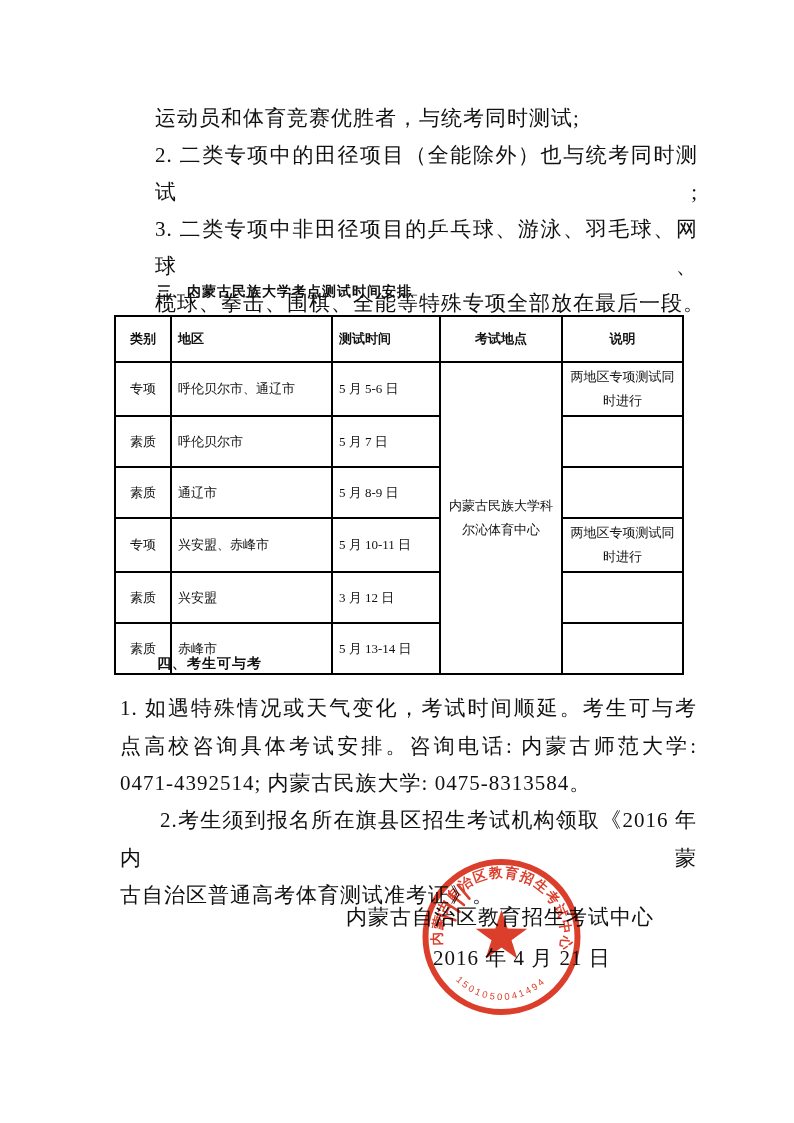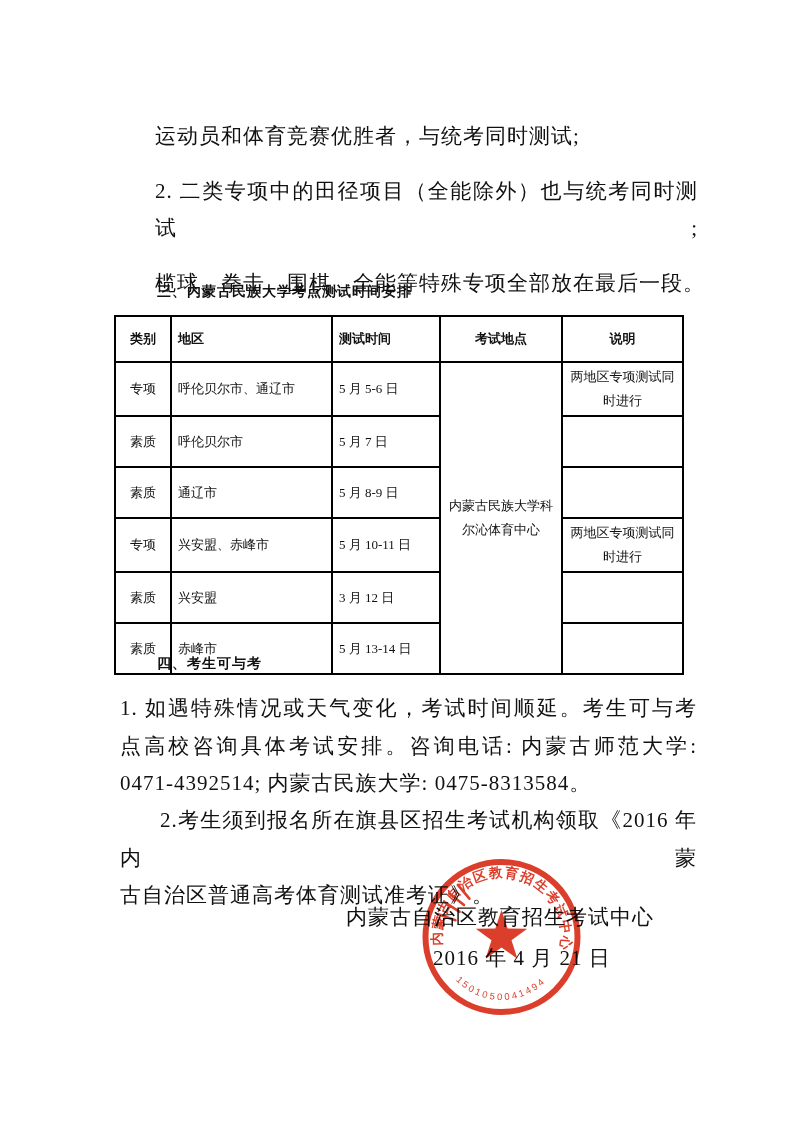--- a/index.html
+++ b/index.html
@@ -11,21 +11,21 @@
     font-family: "Liberation Serif", "DejaVu Serif", serif;
     overflow: hidden;
   }
   
   .intro {
     position: absolute;
     left: 155px; top: 100px; width: 543px;
     font-size: 21px; line-height: 37px;
     letter-spacing: 1px;
   }
-  .intro .line { white-space: nowrap; margin-top: 18px; }
+  .intro .line { white-space: nowrap; }
   .intro .line.full { white-space: normal; text-align: justify; text-align-last: justify; }
   
   .h3-heading, .h4-heading {
     position: absolute;
     left: 157px;
     font-family: "Liberation Sans", "DejaVu Sans", sans-serif;
     font-weight: bold;
     font-size: 14px;
     letter-spacing: 1px;
     white-space: nowrap;
@@ -92,20 +92,21 @@
   }
 </style>
 </head>
 <body>
 
 <div class="page">
 
   <div class="intro">
     <div class="line">运动员和体育竞赛优胜者，与统考同时测试;</div>
     <div class="line full">2. 二类专项中的田径项目（全能除外）也与统考同时测试;</div>
+    <div class="line full">3. 二类专项中非田径项目的乒乓球、游泳、羽毛球、网球、</div>
     <div class="line">榄球、拳击、围棋、全能等特殊专项全部放在最后一段。</div>
   </div>
 
   <div class="h3-heading">三、内蒙古民族大学考点测试时间安排</div>
 
   <table class="sched">
     <colgroup>
       <col style="width:56px">
         <col style="width:161px">
         <col style="width:108px">

